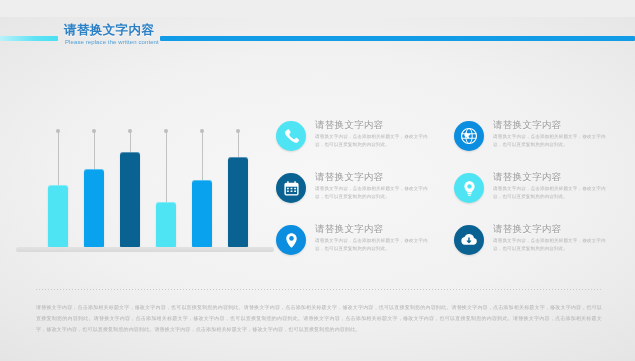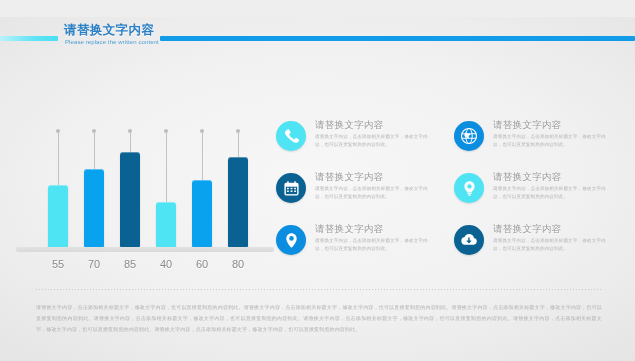--- a/index.html
+++ b/index.html
@@ -269,28 +269,20 @@
           <div class="bar-dot" style="top: 12px;"></div>
           <div class="bar-rect" style="height: 67px; background: rgb(8, 162, 239);"></div>
         </div>
         <div class="bar-group" style="left: 198px; height: 130px;">
           <div class="bar-stem" style="top: 14px; height: 26px;"></div>
           <div class="bar-dot" style="top: 12px;"></div>
           <div class="bar-rect" style="height: 90px; background: rgb(10, 98, 146);"></div>
         </div>
       </div>
     <div class="chart-base"></div>
-    <div class="chart-labels" id="chart-labels">
-        <div class="chart-label" style="left: 18px;">55</div>
-        <div class="chart-label" style="left: 54px;">70</div>
-        <div class="chart-label" style="left: 90px;">85</div>
-        <div class="chart-label" style="left: 126px;">40</div>
-        <div class="chart-label" style="left: 162px;">60</div>
-        <div class="chart-label" style="left: 198px;">80</div>
-      </div>
   </div>
 
   <div class="features" id="features">
       <div class="feature" style="left: 0px; top: 0px;">
         <div class="f-icon" style="background: rgb(79, 228, 244);">
           <svg width="17" height="17" viewBox="0 0 24 24">
             <path fill="#fff" d="M6.6 2.2c.6-.5 1.5-.4 2 .3l2 2.8c.4.6.3 1.4-.2 1.9l-1.3 1.2c-.3.3-.4.7-.2 1 .6 1.4 1.5 2.7 2.6 3.8s2.4 2 3.8 2.6c.4.2.8.1 1-.2l1.2-1.3c.5-.5 1.3-.6 1.9-.2l2.8 2c.7.5.8 1.4.3 2l-1.7 1.9c-.7.8-1.8 1.1-2.8.8-3-.8-5.9-2.5-8.3-4.9S3.5 10.4 2.7 7.4c-.3-1 0-2.1.8-2.8l1.8-1.6z"></path>
           </svg>
         </div>
         <div class="f-title">请替换文字内容</div>

